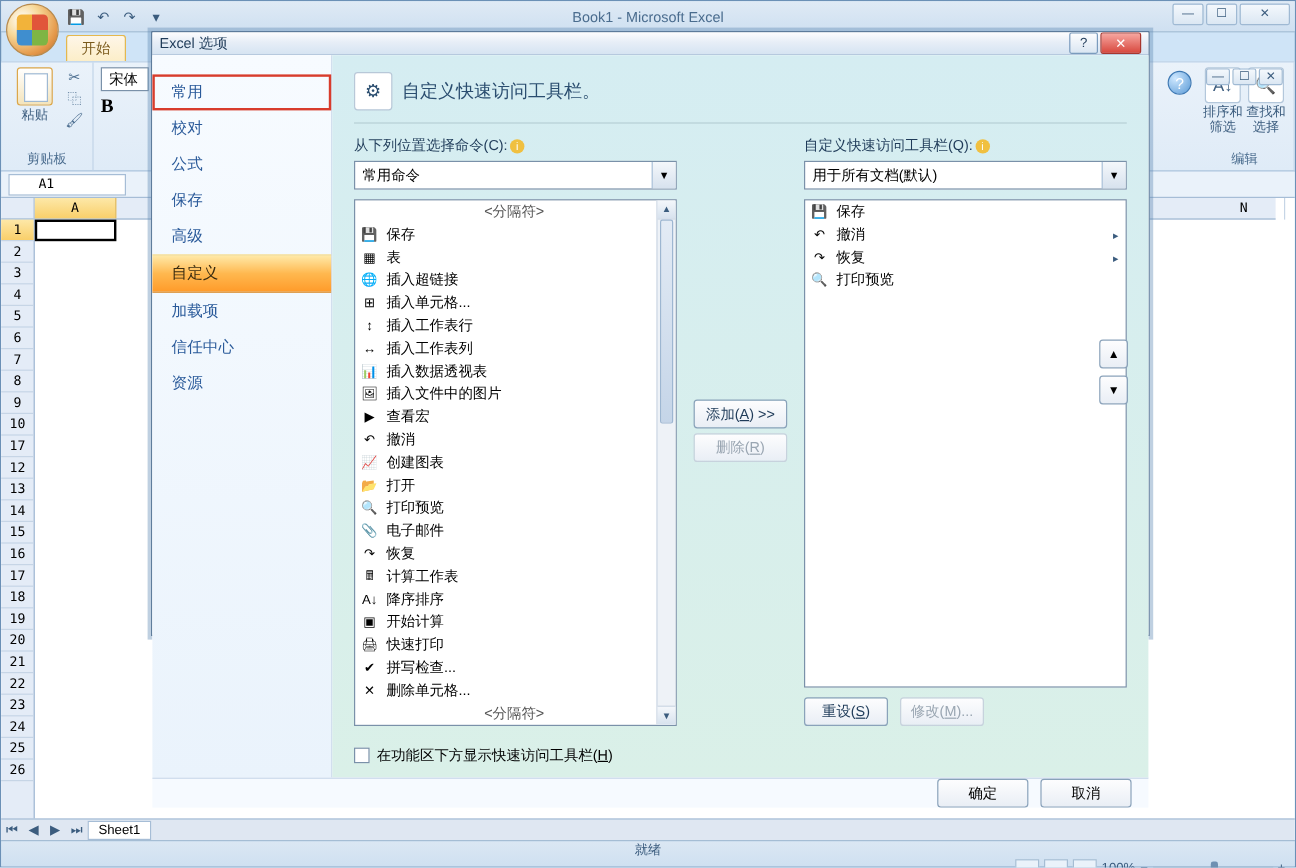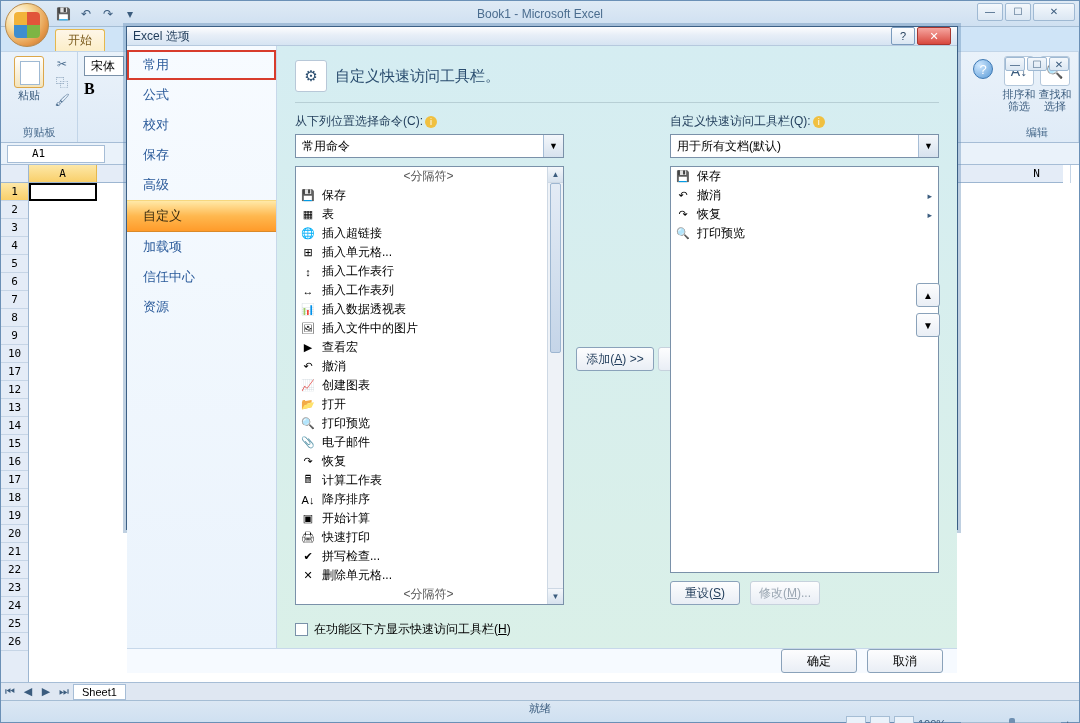--- a/index.html
+++ b/index.html
@@ -49,21 +49,21 @@
 .zoom-slider { width:100px; height:4px; background:#a5bdd4; position:relative;}
 .zoom-slider::after{content:""; position:absolute; left:48px; top:-4px; width:6px; height:12px; background:#6f90b2; border-radius:2px;}
 
 
 .dialog { position:absolute; left:126px; top:26px; width:832px; height:504px; background:#fff; border:1px solid #3b5f85; box-shadow:0 0 0 3px rgba(94,137,181,.4); display:flex; flex-direction:column;}
 .dlg-title { height:28px; background:linear-gradient(#fdfdfe,#e7eef7 45%,#d6e4f2); border-bottom:1px solid #b6c9de; display:flex; align-items:center; padding:0 6px; font-size:12px; color:#1f3b59;}
 .dlg-title .spacer{flex:1;}
 .dlg-tbtn { width:24px; height:18px; border:1px solid #7a9bbd; background:linear-gradient(#fdfdfe,#dae6f2); border-radius:2px; display:flex; align-items:center; justify-content:center; font-size:11px; cursor:pointer; margin-left:2px;}
 .dlg-tbtn.close{ background:linear-gradient(#f6a6a0,#d8483e); border-color:#a8362e; color:#fff; width:34px;}
 .dlg-body { flex:1; display:flex; background:#fff;}
-.dlg-nav { width:150px; background:linear-gradient(#f7fbff,#eaf3fc); border-right:1px solid #c7d8ea; padding:4px 0;}
+.dlg-nav { width:150px; background:linear-gradient(#f7fbff,#eaf3fc); border-right:1px solid #c7d8ea; padding:16px 0;}
 .nav-item { padding:6px 16px; font-size:13px; color:#2a5a9a; cursor:pointer;}
 .nav-item.selected { background:linear-gradient(#ffe9a8,#ffb84f 50%,#ff9b2a); border-top:1px solid #f6d77e; border-bottom:1px solid #da8a29; color:#3a2c10;}
 .nav-item.highlighted { outline:2px solid #d83c2c; outline-offset:-2px;}
 .dlg-main { flex:1; background:linear-gradient(180deg,#d5edf2 0%, #daf0e8 100%); display:flex; flex-direction:column; padding:14px 18px 10px; gap:10px;}
 .main-header { display:flex; align-items:center; gap:8px; font-size:15px; color:#2a4d6f; border-bottom:1px solid #b7cfd5; padding-bottom:10px;}
 .main-header .hico{ width:32px; height:32px; border:1px solid #b8c8d8; background:#fff; border-radius:3px; display:flex; align-items:center; justify-content:center;}
 .columns { display:flex; gap:12px; flex:1; position:relative;}
 .col { flex:1; display:flex; flex-direction:column;}
 .col-label { font-size:12px; color:#1f3b59; margin-bottom:4px;}
 .col-label .info{ display:inline-block; width:12px; height:12px; border-radius:50%; background:#f0c040; color:#fff; font-size:9px; text-align:center; line-height:12px; margin-left:2px;}
@@ -72,21 +72,21 @@
 .listbox { flex:1; background:#fff; border:1px solid #7a91a9; margin-top:8px; overflow:hidden; position:relative;}
 .listbox .scroll{ position:absolute; right:0; top:0; bottom:0; width:16px; background:#eef2f7; border-left:1px solid #cdd8e4;}
 .listbox .scroll .thumb{ position:absolute; top:16px; left:2px; right:2px; height:170px; background:linear-gradient(#e3ebf5,#c5d5e8); border:1px solid #9db6d1; border-radius:2px;}
 .listbox .scroll .ar{ position:absolute; left:0; right:0; height:16px; background:linear-gradient(#f4f7fb,#d7e2ee); display:flex; align-items:center; justify-content:center; font-size:8px; color:#3b5c7e; cursor:pointer;}
 .listbox .scroll .ar.up{top:0; border-bottom:1px solid #cdd8e4;}
 .listbox .scroll .ar.dn{bottom:0; border-top:1px solid #cdd8e4;}
 .li { height:19px; display:flex; align-items:center; gap:6px; padding:0 6px 0 4px; font-size:12px; cursor:pointer;}
 .li .ico{ width:16px; height:16px; display:flex; align-items:center; justify-content:center; font-size:11px;}
 .li .exp{ margin-left:auto; font-size:9px; color:#3b5c7e;}
 .li.sep{ justify-content:center; color:#555;}
-.mid-btns { width:82px; display:flex; flex-direction:row; align-items:center; justify-content:flex-start; gap:4px;}
+.mid-btns { width:82px; display:flex; flex-direction:column; align-items:center; justify-content:center; gap:4px;}
 .btn { min-width:78px; height:24px; background:linear-gradient(#fdfdfe,#e9eef5); border:1px solid #8aa2ba; border-radius:3px; font-size:12px; cursor:pointer; display:flex; align-items:center; justify-content:center; color:#1f3b59;}
 .btn[disabled]{ color:#9aa6b2; border-color:#c7d2dd; cursor:default;}
 .updown { position:absolute; right:-1px; top:170px; display:flex; flex-direction:column; gap:6px;}
 .sq{ width:24px; height:24px; background:linear-gradient(#fdfdfe,#e9eef5); border:1px solid #8aa2ba; border-radius:3px; display:flex; align-items:center; justify-content:center; font-size:10px; cursor:pointer;}
 .bottom-row { display:flex; gap:10px; align-items:center; margin-top:6px;}
 .chk-row { display:flex; align-items:center; gap:6px; font-size:12px; margin-top:6px;}
 .chk{ width:13px; height:13px; border:1px solid #7a91a9; background:#fff; cursor:pointer;}
 .dlg-footer { height:44px; border-top:1px solid #c7d8ea; display:flex; align-items:center; justify-content:flex-end; gap:10px; padding:0 14px; background:#f6faff;}
 .ft-btn { width:76px; height:24px; background:linear-gradient(#fdfdfe,#e9eef5); border:1px solid #8aa2ba; border-radius:3px; font-size:12px; cursor:pointer;}
 .help-btn{ position:absolute; right:86px; top:58px; width:20px; height:20px; border-radius:50%; background:radial-gradient(circle at 30% 30%,#cfe8ff,#5a9ad6); border:1px solid #3d78b3; color:#fff; display:flex; align-items:center; justify-content:center; font-size:13px; cursor:pointer;}
@@ -226,22 +226,22 @@
 <div class="dialog">
   <div class="dlg-title">
     <span>Excel 选项</span>
     <div class="spacer"></div>
     <div class="dlg-tbtn">?</div>
     <div class="dlg-tbtn close">✕</div>
   </div>
   <div class="dlg-body">
     <div class="dlg-nav" id="dlgnav">
         <div class="nav-item  highlighted">常用</div>
+        <div class="nav-item  ">校对</div>
         <div class="nav-item  ">公式</div>
-        <div class="nav-item  ">校对</div>
         <div class="nav-item  ">保存</div>
         <div class="nav-item  ">高级</div>
         <div class="nav-item selected ">自定义</div>
         <div class="nav-item  ">加载项</div>
         <div class="nav-item  ">信任中心</div>
         <div class="nav-item  ">资源</div>
       </div>
     <div class="dlg-main">
       <div class="main-header">
         <div class="hico">⚙</div>

